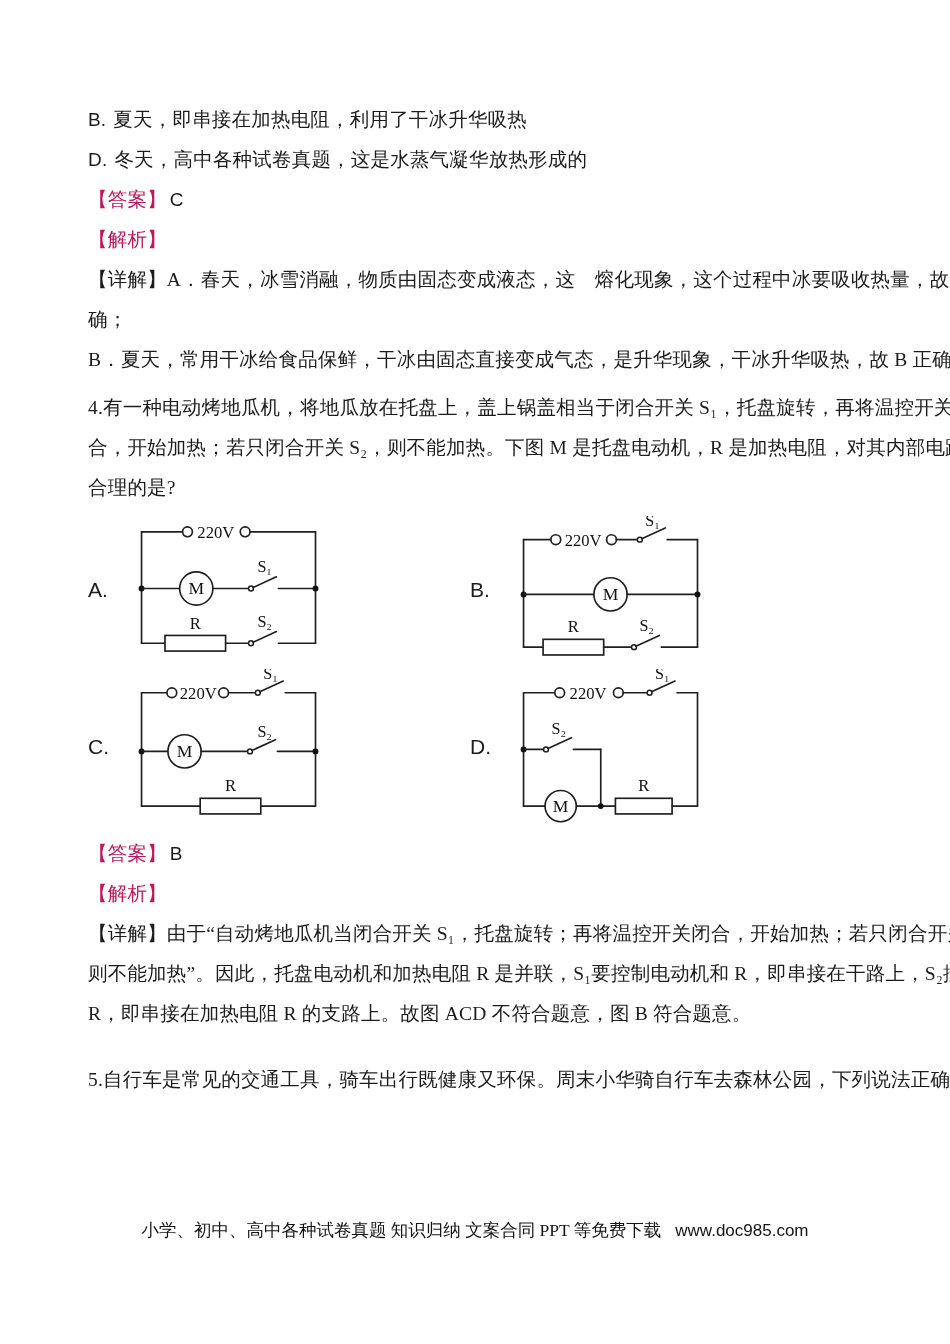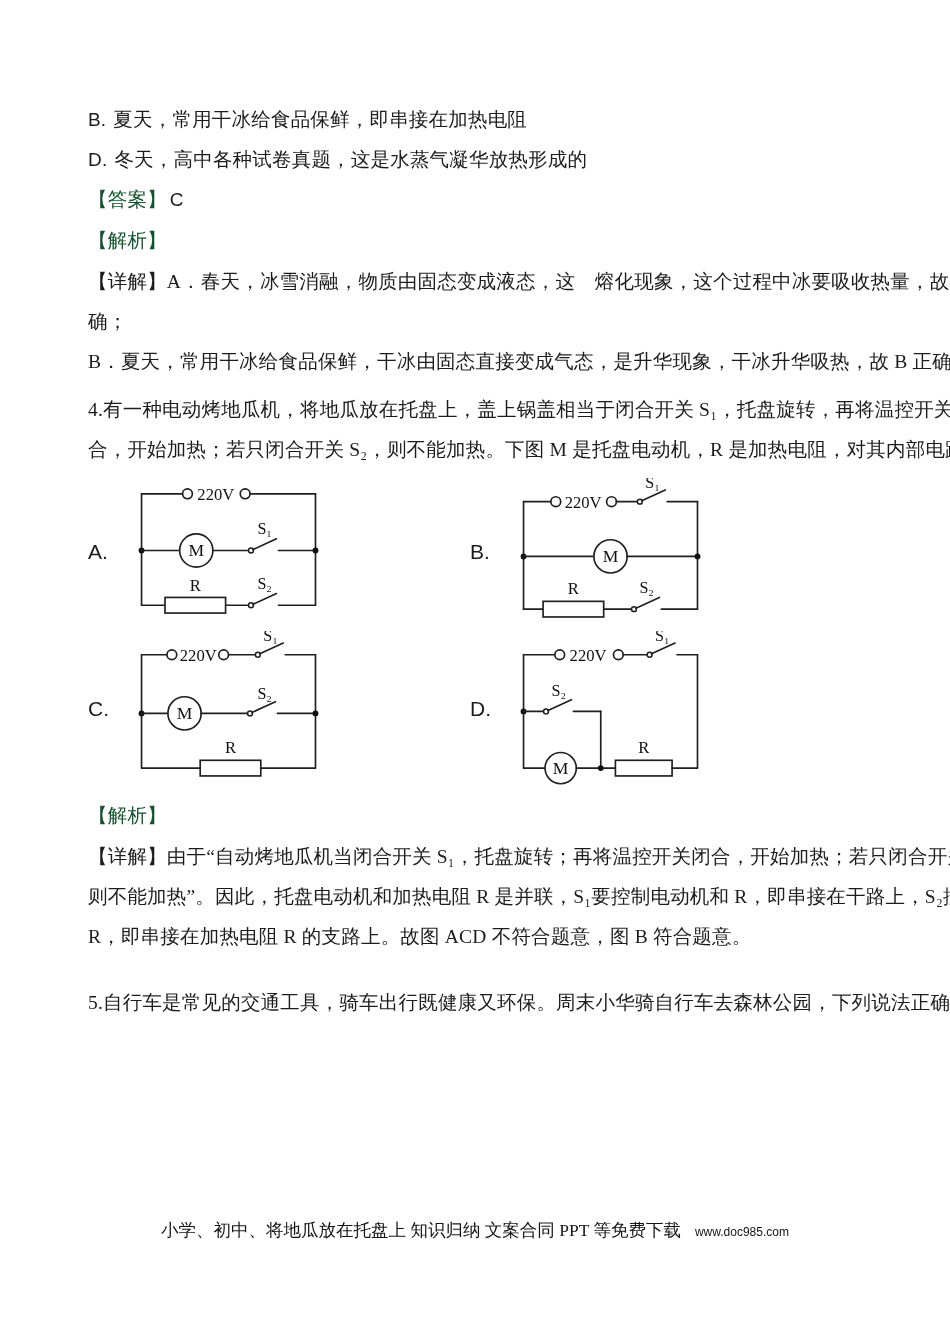--- a/index.html
+++ b/index.html
@@ -19,21 +19,21 @@
     font-size:19.5px;
     line-height:40px;
     white-space:nowrap;
     letter-spacing:0.2px;
   }
   .opt-label{
     font-family:"Liberation Sans",sans-serif;
     font-size:19px;
     margin-right:7px;
   }
-  .tag{color:#14532d;font-family:Liberation Mono, monospace;}
+  .tag{color:#be185d;}
   .ans-val{
     font-family:"Liberation Sans",sans-serif;
     font-size:19px;
     margin-left:3px;
   }
   .q4-stem{margin-top:8px;}
   
   .circuit-grid{
     display:grid;
     grid-template-columns:382px 1fr;
@@ -65,41 +65,42 @@
     position:absolute;
     left:0;right:0;
     top:1218px;
     text-align:center;
     font-size:17.5px;
     color:#141414;
     white-space:nowrap;
   }
   .footer .url{
     font-family:"Liberation Sans",sans-serif;
-    font-size:12px;
+    font-size:17px;
     margin-left:14px;
   }
 </style>
 </head>
 <body>
 
 <div class="page">
 
-  <p class="line"><span class="opt-label">B.</span><span>夏天，常用干冰给食品保鲜，即串接在加热电阻</span></p>
+  <p class="line"><span class="opt-label">B.</span><span>夏天，即串接在加热电阻，利用了干冰升华吸热</span></p>
   <p class="line"><span class="opt-label">D.</span><span>冬天，高中各种试卷真题，这是水蒸气凝华放热形成的</span></p>
 
   <p class="line"><span class="tag">【答案】</span><span class="ans-val">C</span></p>
   <p class="line"><span class="tag">【解析】</span></p>
 
   <p class="line">【详解】A．春天，冰雪消融，物质由固态变成液态，这　熔化现象，这个过程中冰要吸收热量，故 A 正</p>
   <p class="line">确；</p>
   <p class="line">B．夏天，常用干冰给食品保鲜，干冰由固态直接变成气态，是升华现象，干冰升华吸热，故 B 正确；</p>
 
   <p class="line q4-stem">4.有一种电动烤地瓜机，将地瓜放在托盘上，盖上锅盖相当于闭合开关 S₁，托盘旋转，再将温控开关 S₂闭</p>
   <p class="line">合，开始加热；若只闭合开关 S₂，则不能加热。下图 M 是托盘电动机，R 是加热电阻，对其内部电路设计</p>
+  <p class="line">合理的是?</p>
 
   <div class="circuit-grid">
 
     <div class="circ">
       <span class="circ-letter">A.</span>
       <svg class="circuit" width="215" height="147" viewBox="0 0 220 150">
         <line class="wire" x1="20" y1="16" x2="62" y2="16"></line>
         <circle class="terminal" cx="67" cy="16" r="5"></circle>
         <text class="clabel" x="96" y="22" text-anchor="middle">220V</text>
         <circle class="terminal" cx="126" cy="16" r="5"></circle>
@@ -215,24 +216,25 @@
         <text class="mlabel" x="58" y="146" text-anchor="middle">M</text>
         <line class="wire" x1="74" y1="140" x2="114" y2="140"></line>
         <circle class="dot" cx="99" cy="140" r="3"></circle>
         <rect class="comp" x="114" y="132" width="58" height="16"></rect>
         <text class="clabel" x="143" y="125" text-anchor="middle">R</text>
         <line class="wire" x1="172" y1="140" x2="198" y2="140"></line>
       </svg>
     </div>
   </div>
 
+  <p class="line"><span class="tag">【答案】</span><span class="ans-val">B</span></p>
   <p class="line"><span class="tag">【解析】</span></p>
   <p class="line">【详解】由于“自动烤地瓜机当闭合开关 S₁，托盘旋转；再将温控开关闭合，开始加热；若只闭合开关，</p>
   <p class="line">则不能加热”。因此，托盘电动机和加热电阻 R 是并联，S₁要控制电动机和 R，即串接在干路上，S₂控制</p>
   <p class="line">R，即串接在加热电阻 R 的支路上。故图 ACD 不符合题意，图 B 符合题意。</p>
 
   <p class="line q5">5.自行车是常见的交通工具，骑车出行既健康又环保。周末小华骑自行车去森林公园，下列说法正确的是</p>
 
   <div class="footer">
-    <span>小学、初中、将地瓜放在托盘上 知识归纳 文案合同 PPT 等免费下载</span><span class="url">www.doc985.com</span>
+    <span>小学、初中、高中各种试卷真题 知识归纳 文案合同 PPT 等免费下载</span><span class="url">www.doc985.com</span>
   </div>
 
 </div>
 
 </body></html>

